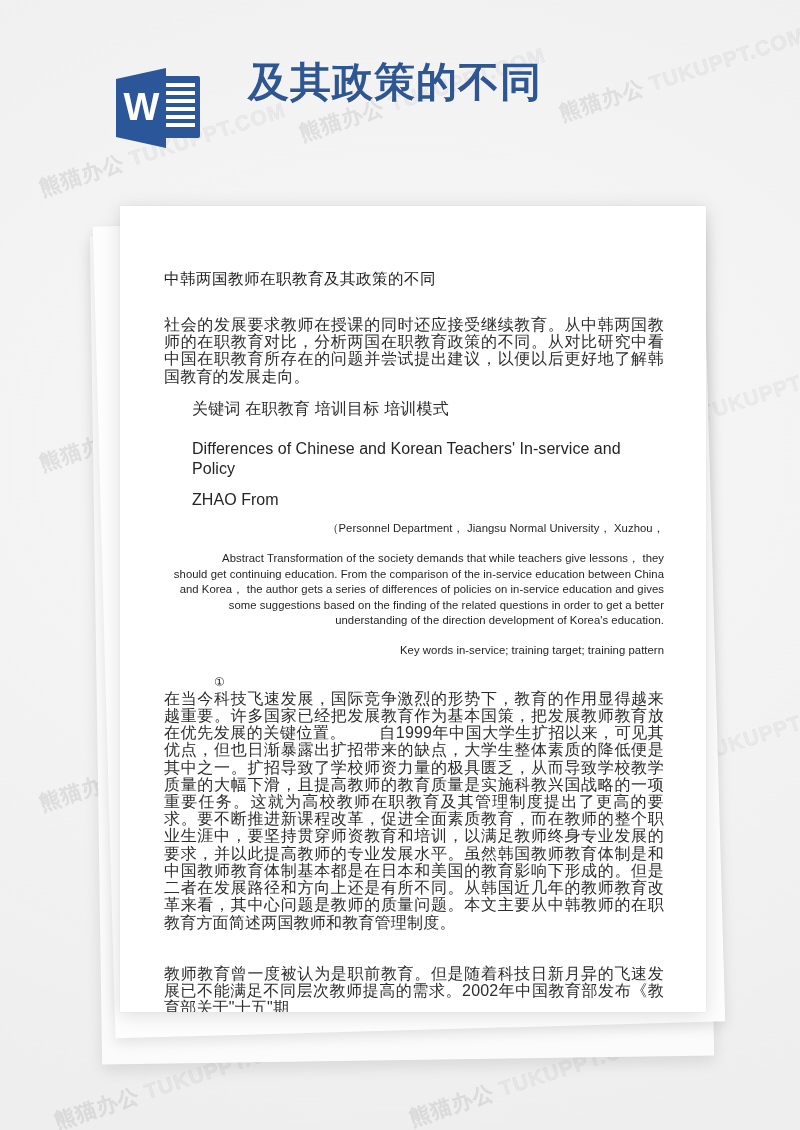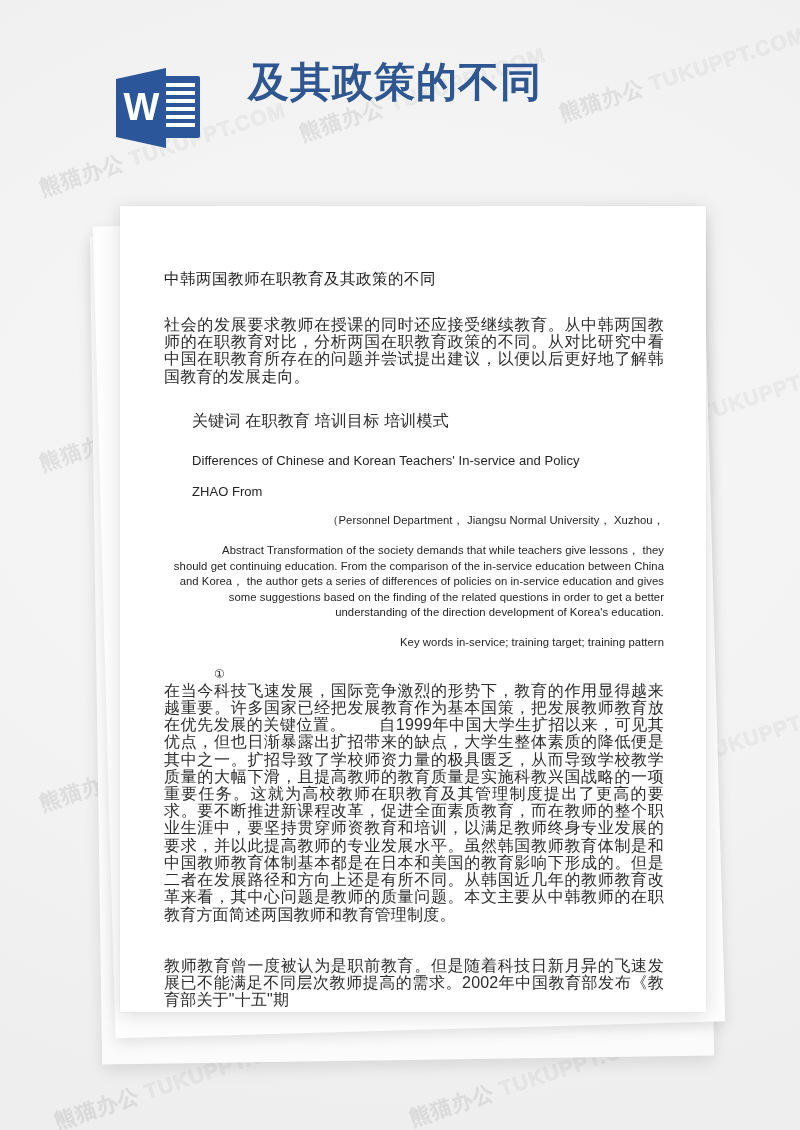--- a/index.html
+++ b/index.html
@@ -128,21 +128,21 @@
     letter-spacing: 0.2px;
     text-align: justify;
     color: #2d2d2d;
   }
   .gap-sm { height: 11px; }
   .gap-md { height: 15px; }
   .gap-lg { height: 22px; }
   .gap-xl { height: 34px; }
 
   .en-line {
-    font-size: 13px;
+    font-size: 16px;
     line-height: 20px;
     color: #242424;
     letter-spacing: 0.05px;
   }
   .en-para {
     font-size: 11.3px;
     line-height: 15.4px;
     color: #242424;
     letter-spacing: 0.05px;
     text-align: right;
@@ -211,21 +211,21 @@
   <div class="sheet" id="sheet-main">
     <div id="doc-body">
 
       <div id="paper-title" class="cn">中韩两国教师在职教育及其政策的不同</div>
 
 
       <div class="cn-para">社会的发展要求教师在授课的同时还应接受继续教育。从中韩两国教师的在职教育对比，分析两国在职教育政策的不同。从对比研究中看中国在职教育所存在的问题并尝试提出建议，以便以后更好地了解韩国教育的发展走向。</div>
 
       <div class="gap-md"></div>
 
-      <div class="cn-para" style="padding-left:28px;margin-top:12px;">关键词 在职教育 培训目标 培训模式</div>
+      <div class="cn-para" style="padding-left:28px;">关键词 在职教育 培训目标 培训模式</div>
 
       <div class="gap-lg"></div>
 
       <div class="en-line pad-left">Differences of Chinese and Korean Teachers' In-service and Policy</div>
 
       <div class="gap-sm"></div>
 
       <div class="en-line pad-left">ZHAO From</div>
 
       <div class="gap-sm"></div>

